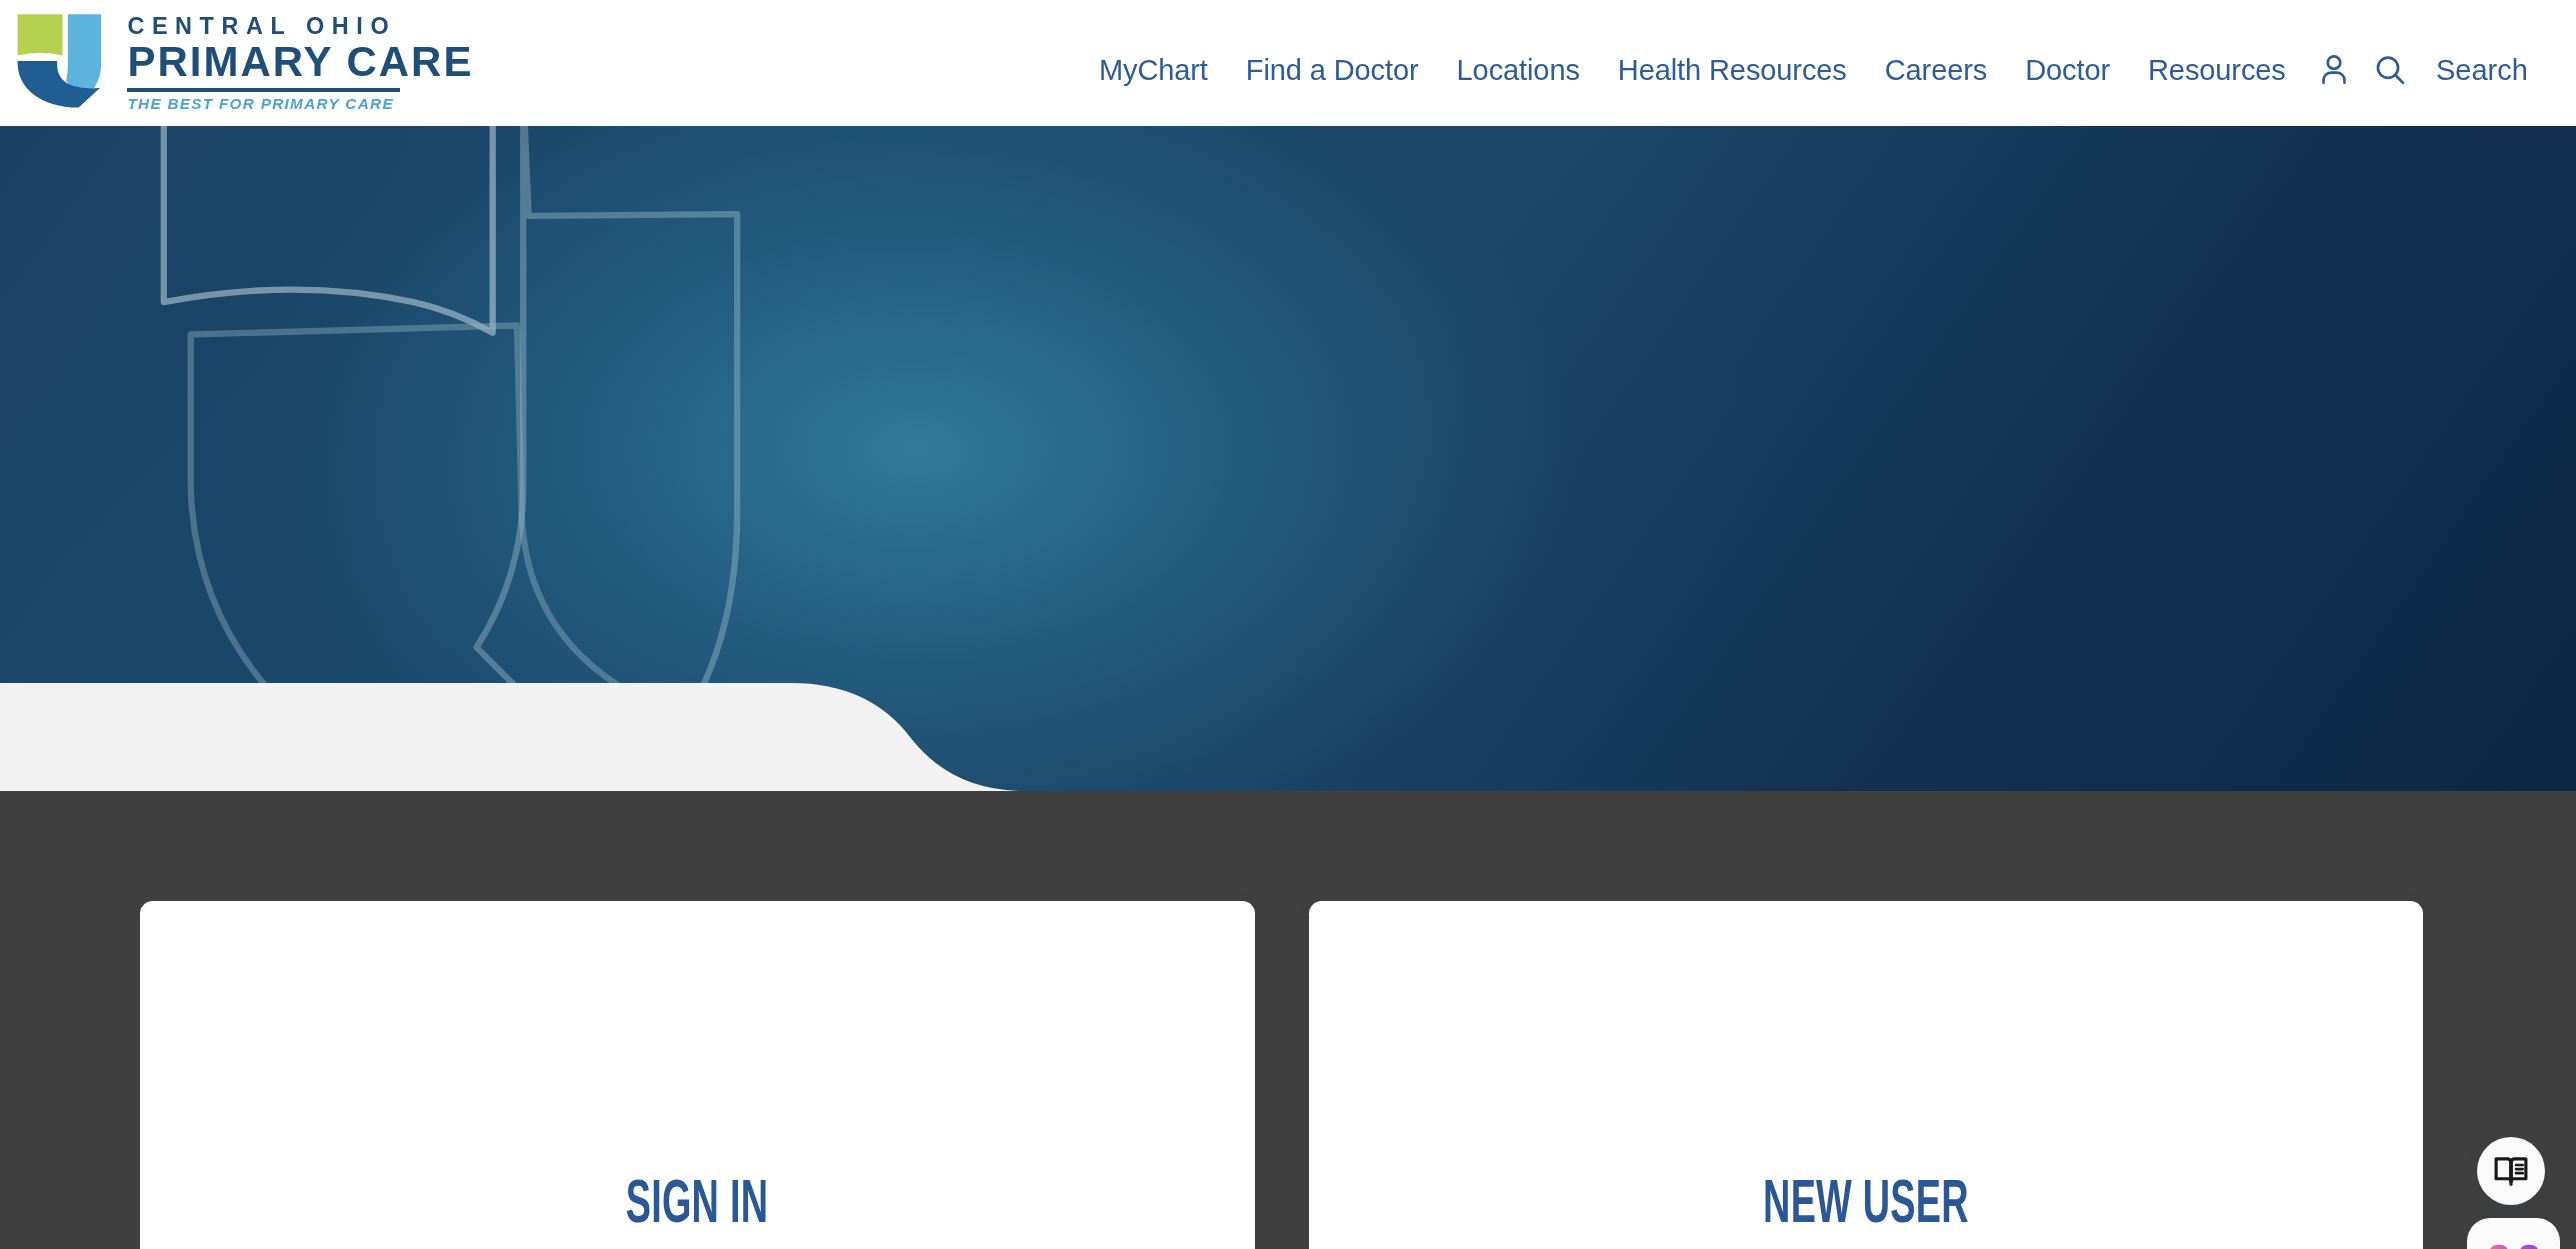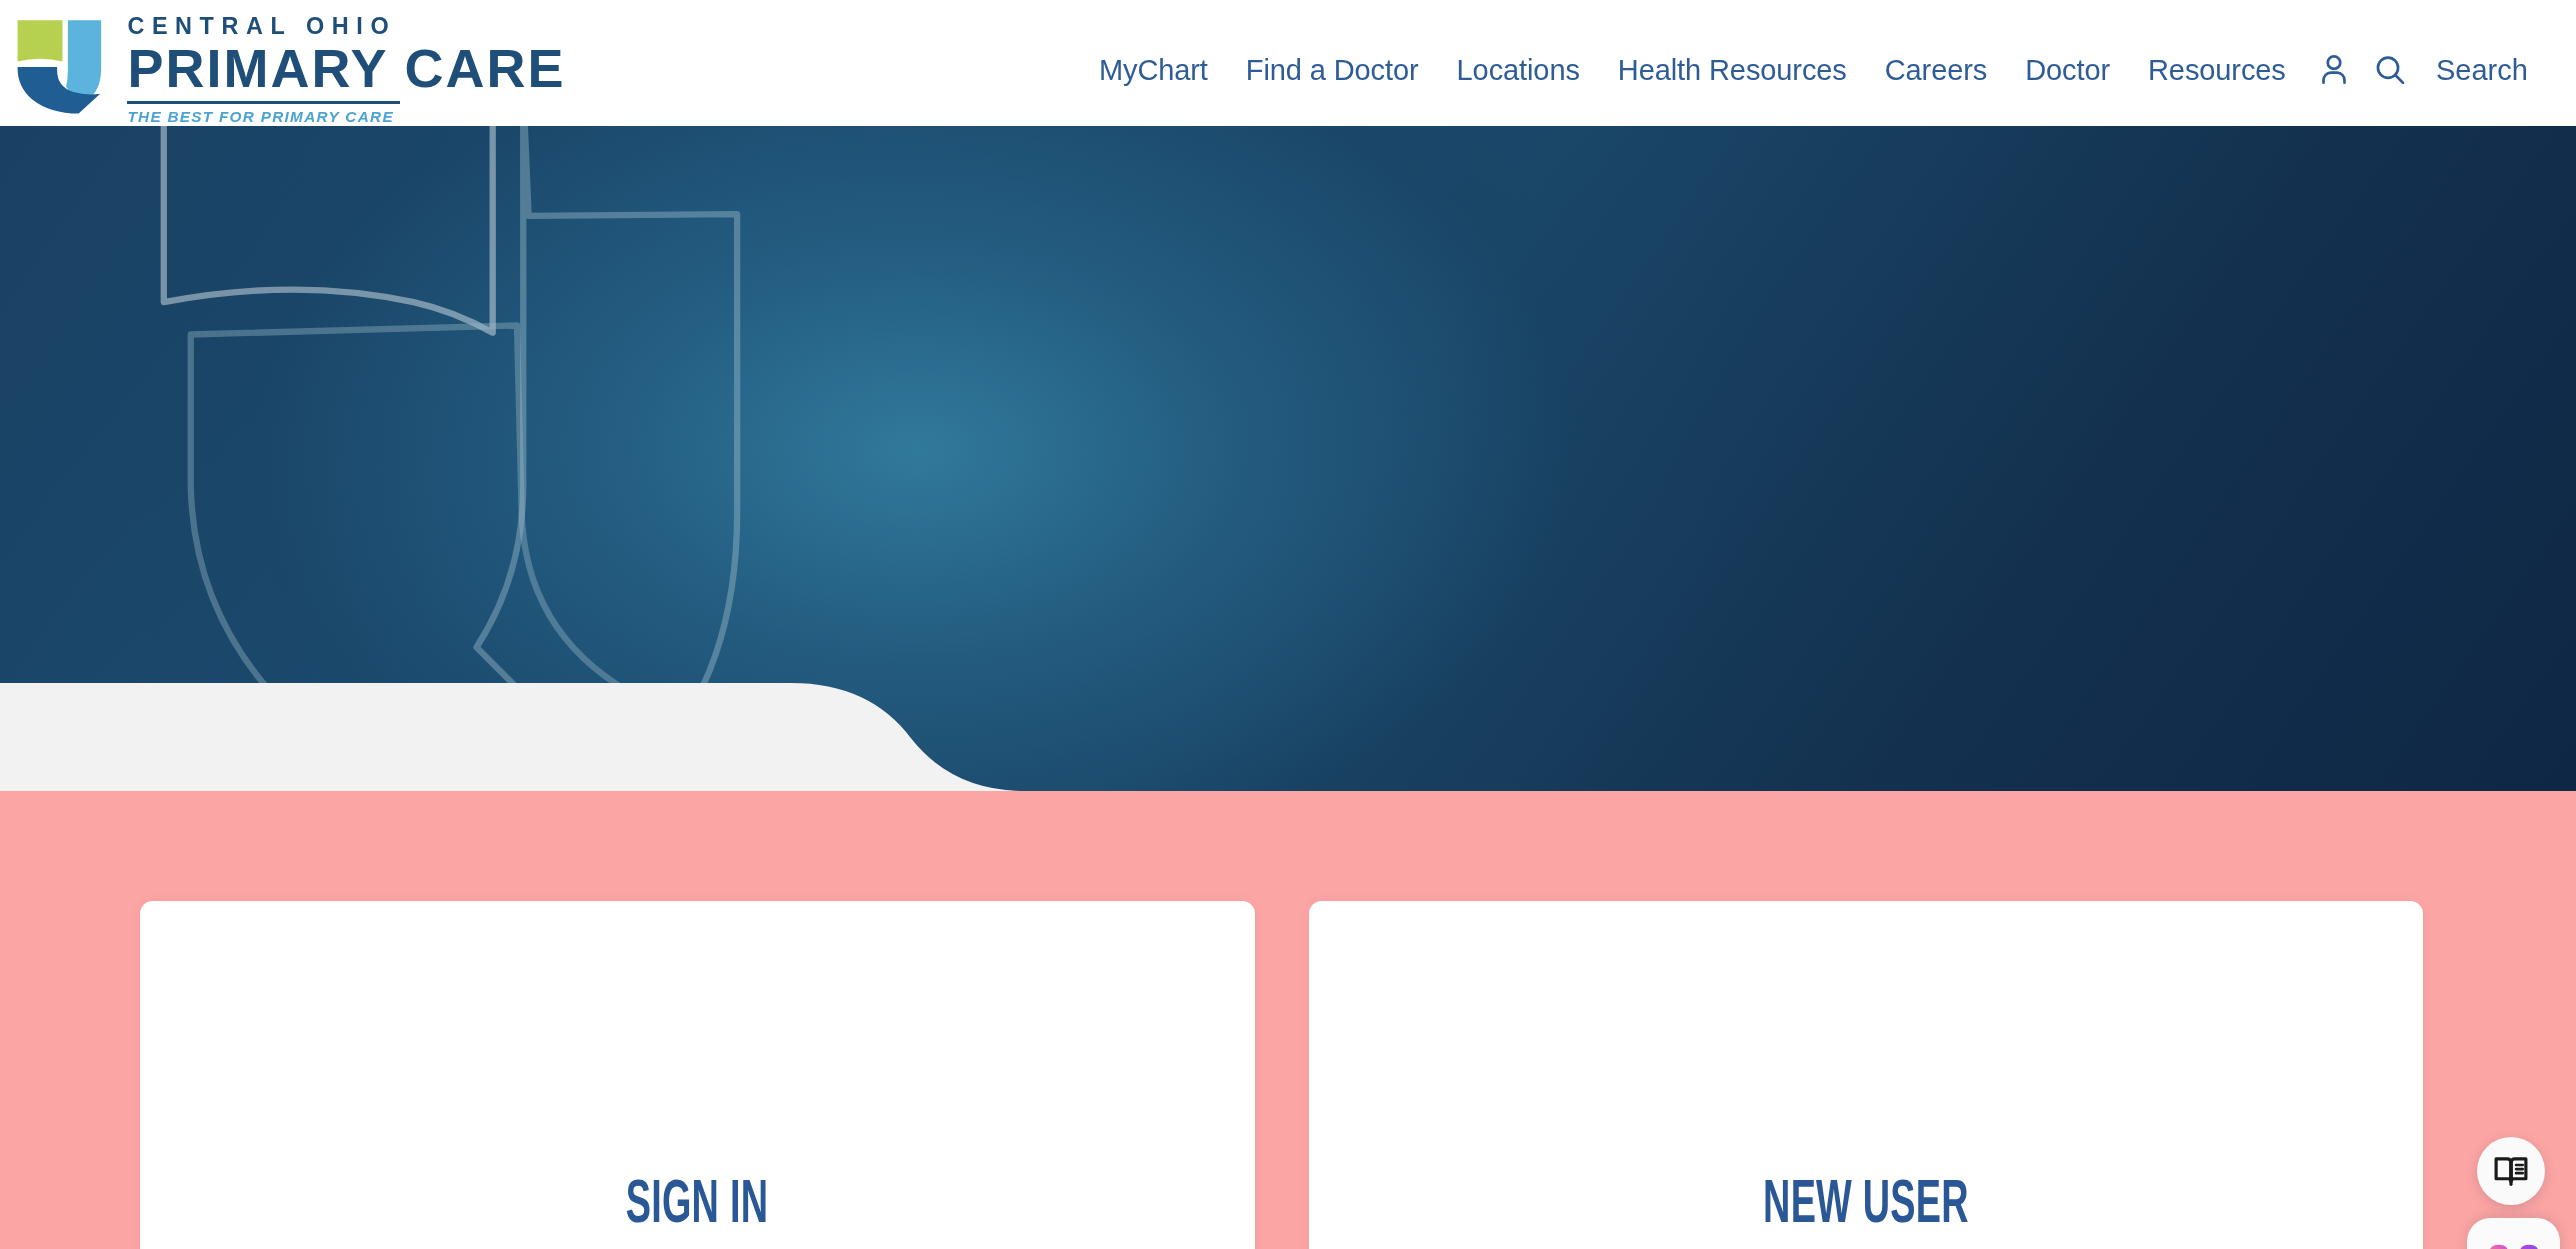--- a/index.html
+++ b/index.html
@@ -6,21 +6,21 @@
   * { box-sizing: border-box; margin: 0; padding: 0; }
   html, body {
     width: 2576px;
     height: 1249px;
     overflow: hidden;
     background: #f2f2f2;
     font-family: "Liberation Sans", sans-serif;
     -webkit-font-smoothing: antialiased;
   }
 
-  .page { position: relative; width: 2576px; height: 1249px; background: #fca5a5; padding-left: 22px; }
+  .page { position: relative; width: 2576px; height: 1249px; background: #404040; padding-left: 22px; }
 
   
   .header {
     position: absolute;
     top: 0; left: 0;
     width: 2576px; height: 126px;
     background: #ffffff;
     display: flex;
     align-items: center;
     z-index: 30;
@@ -39,21 +39,21 @@
   .logo-wordmark { display: flex; flex-direction: column; justify-content: center; padding-top: 5.4px; }
   .wm-top {
     font-size: 23.4px;
     letter-spacing: 7.6px;
     font-weight: 600;
     color: #1f4e79;
     line-height: 1.18;
     font-family: "Liberation Sans", sans-serif;
   }
   .wm-main {
-    font-size: 54px;
+    font-size: 42px;
     font-weight: 700;
     letter-spacing: 2px;
     color: #1f4e79;
     line-height: 1.04;
     font-family: "Liberation Sans", sans-serif;
   }
   .wm-rule { height: 3.6px; background: #1f4e79; margin: 4.5px 0 4.5px 0; width: 273px; }
   .wm-sub {
     font-size: 15.3px;
     font-weight: 700;

